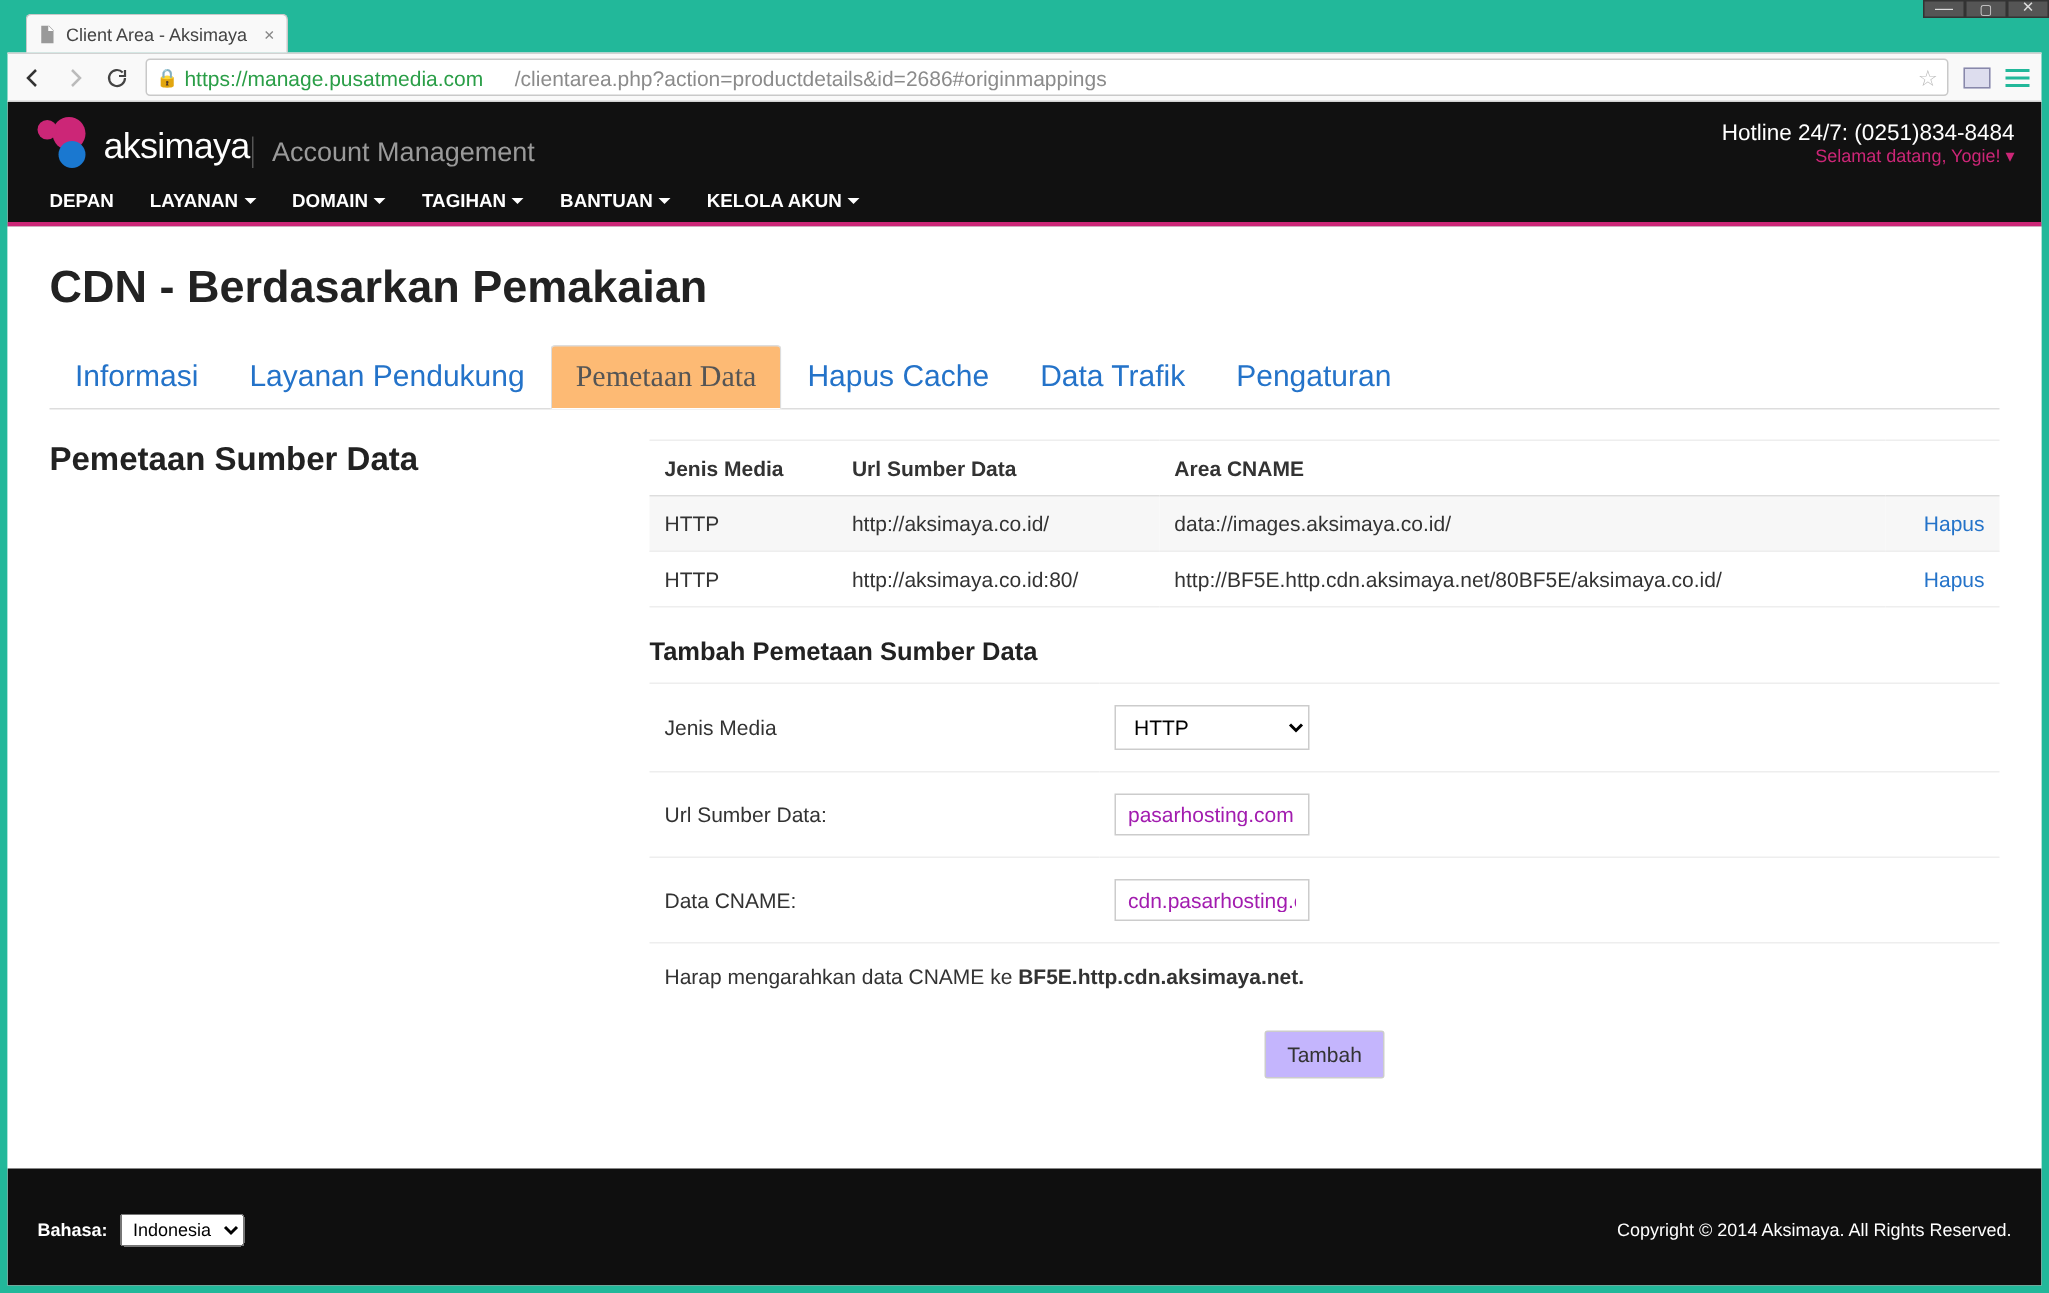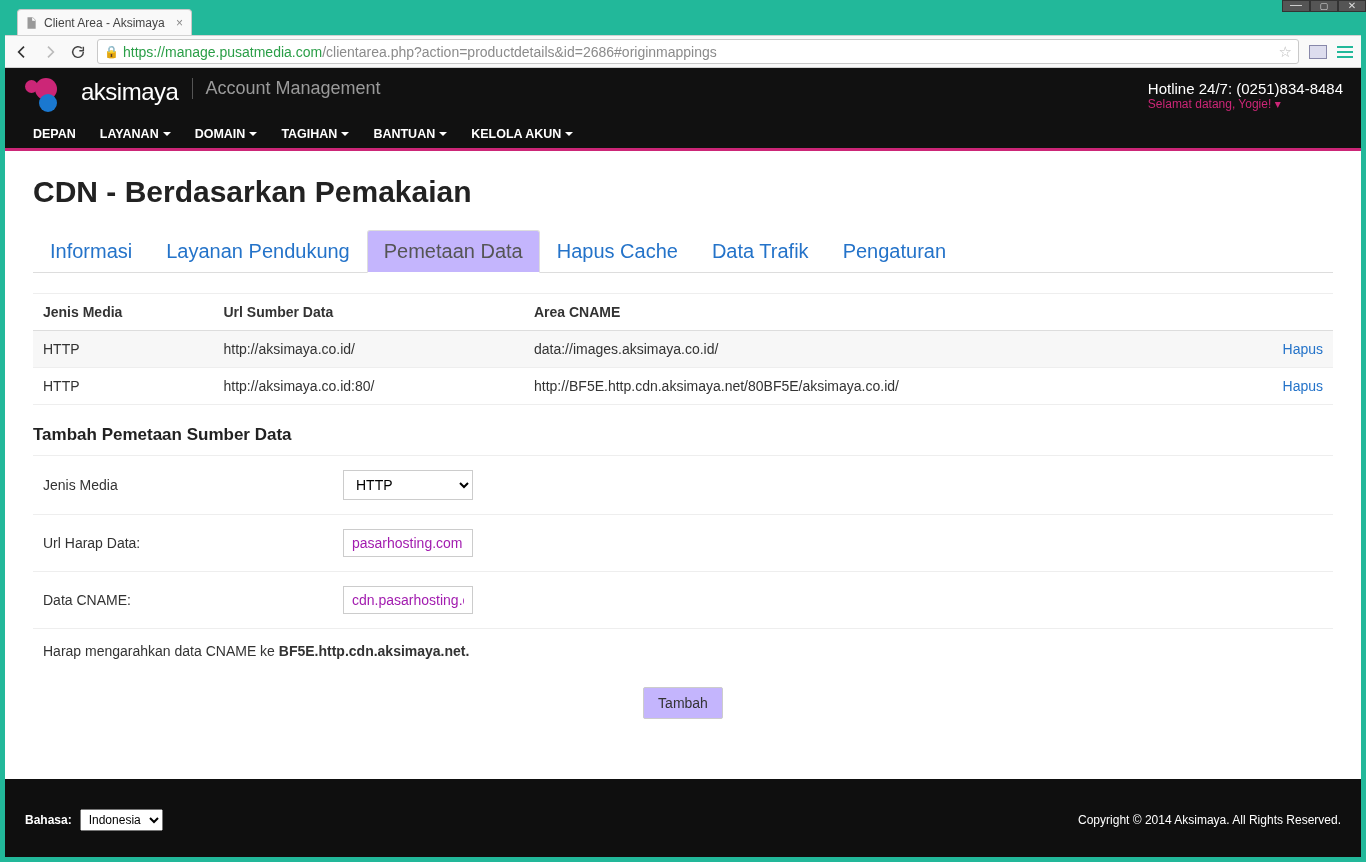--- a/index.html
+++ b/index.html
@@ -9,47 +9,47 @@
 .browser { position:absolute; top:5px; left:5px; right:5px; bottom:5px; background:#22b89a; display:flex; flex-direction:column; }
 .tabstrip { height:30px; background:#22b89a; display:flex; align-items:flex-end; padding-left:12px; }
 .tab { background:#f9f9f9; border:1px solid #c9c9c9; border-bottom:none; border-radius:4px 4px 0 0; height:26px; display:flex; align-items:center; padding:0 6px; font-size:12px; color:#444; width:175px; position:relative; }
 .tab .close { position:absolute; right:8px; font-size:12px; color:#888; }
 .tab-icon { width:14px; height:14px; margin-right:6px; }
 .toolbar { height:33px; background:#f9f9f9; border-top:1px solid #d2d2d2; border-bottom:1px solid #d2d2d2; display:flex; align-items:center; padding:0 8px; gap:10px; }
 .nav-btn { width:18px; height:18px; color:#555; display:flex; align-items:center; justify-content:center; }
 .addrbar { flex:1; height:25px; background:#fff; border:1px solid #c9c9c9; border-radius:3px; display:flex; align-items:center; padding:0 6px; font-size:14px; color:#555; }
 .addrbar .lock { color:#2a9e47; margin-right:4px; font-size:12px; }
 .addrbar .green { color:#2a9e47; }
-.addrbar .grey { color:#8b8b8b; }
+.addrbar .grey { color:#8b8b8b;margin-left:21px; }
 .star { color:#bbb; font-size:15px; }
 .menu-icon3 { width:16px; display:flex; flex-direction:column; gap:3px; }
 .menu-icon3 div { height:2px; background:#22b89a; }
 
 
 .page { flex:1; background:#fff; display:flex; flex-direction:column; overflow:hidden; }
 .header { background:#111; color:#fff; display:flex; align-items:center; padding:10px 18px 8px; justify-content:space-between; }
-.logo { display:flex; align-items:flex-start; gap:12px; }
+.logo { display:flex; align-items:flex-end; }
 .logo-shape { position:relative; width:46px; height:34px; }
 .logo-shape .c1 { position:absolute; width:22px; height:22px; background:#cc2677; border-radius:50%; top:0; left:12px; }
 .logo-shape .c2 { position:absolute; width:13px; height:13px; background:#cc2677; border-radius:50%; top:2px; left:2px; }
 .logo-shape .c3 { position:absolute; width:18px; height:18px; background:#1a78d0; border-radius:50%; bottom:0; left:16px; }
 .logo-text { font-size:24px; font-weight:400; letter-spacing:-0.5px; }
 .logo-sub { color:#9a9a9a; font-size:18px; border-left:1px solid #555; padding-left:12px; margin-left:2px; }
-.header-right { text-align:left; font-size:13px; }
+.header-right { text-align:right; font-size:13px; }
 .hotline { color:#fff; font-size:15px; }
 .welcome { color:#cc2677; font-size:12px; }
 .mainnav { background:#111; border-bottom:3px solid #cc2677; padding:0 16px; display:flex; gap:0; }
 .mainnav a { color:#fff; font-size:12.5px; font-weight:700; padding:7px 12px; text-decoration:none; display:flex; align-items:center; gap:4px; }
 .caret-d { width:0; height:0; border-left:4px solid transparent; border-right:4px solid transparent; border-top:4px solid #fff; display:inline-block; }
 
 .content { flex:1; background:#fff; padding:24px 28px 16px; overflow:auto; }
 .page-title { font-size:30px; font-weight:700; color:#222; margin-bottom:20px; }
 .tabs { display:flex; border-bottom:1px solid #ddd; margin-bottom:20px; }
 .tabs a { padding:9px 16px; font-size:20px; color:#2473c9; text-decoration:none; border:1px solid transparent; position:relative; top:1px; }
-.tabs a.active { color:#555; border:1px solid #ddd; border-bottom:1px solid #fff; border-radius:3px 3px 0 0; background:#c4b5fd; }
+.tabs a.active { color:#555; border:1px solid #ddd; border-bottom:1px solid #fff; border-radius:3px 3px 0 0; background:#fdba74;font-family:Liberation Serif, serif; }
 
 .body-row { display:flex; gap:20px; }
 .left-col { width:380px; }
 .section-h { font-size:22px; font-weight:700; color:#222; }
 .right-col { flex:1; }
 
 table.mapping { width:100%; border-collapse:collapse; font-size:14px; color:#333; }
 table.mapping th { text-align:left; font-weight:700; padding:10px 10px; border-bottom:1px solid #ddd; border-top:1px solid #eee; }
 table.mapping td { padding:10px 10px; border-bottom:1px solid #eee; }
 table.mapping tr.odd td { background:#f7f7f7; }
@@ -147,20 +147,23 @@
       <div class="tabs" id="tabs">
           <a href="#" class="">Informasi</a>
           <a href="#" class="">Layanan Pendukung</a>
           <a href="#" class="active">Pemetaan Data</a>
           <a href="#" class="">Hapus Cache</a>
           <a href="#" class="">Data Trafik</a>
           <a href="#" class="">Pengaturan</a>
         </div>
 
       <div class="body-row">
+        <div class="left-col">
+          <div class="section-h">Pemetaan Sumber Data</div>
+        </div>
         <div class="right-col">
 
           <table class="mapping">
             <thead>
                 <tr id="thead-row">
                   <th>Jenis Media</th>
                   <th>Url Sumber Data</th>
                   <th>Area CNAME</th>
                   <th></th>
                 </tr>
@@ -182,21 +185,21 @@
           </table>
 
           <div class="form-title">Tambah Pemetaan Sumber Data</div>
           <table class="form-tbl">
             <tbody>
                 <tr>
               <td>Jenis Media</td>
               <td><select class="inp"><option>HTTP</option></select></td>
             </tr>
             <tr>
-              <td>Url Harap Data:</td>
+              <td>Url Sumber Data:</td>
               <td><input class="inp" value="pasarhosting.com" style=""></td>
             </tr>
             <tr>
               <td>Data CNAME:</td>
               <td><input class="inp" value="cdn.pasarhosting.com" style=""></td>
             </tr>
           </tbody>
             </table>
           <div class="instr">
             <span>Harap mengarahkan data CNAME ke </span><b>BF5E.http.cdn.aksimaya.net.</b>

